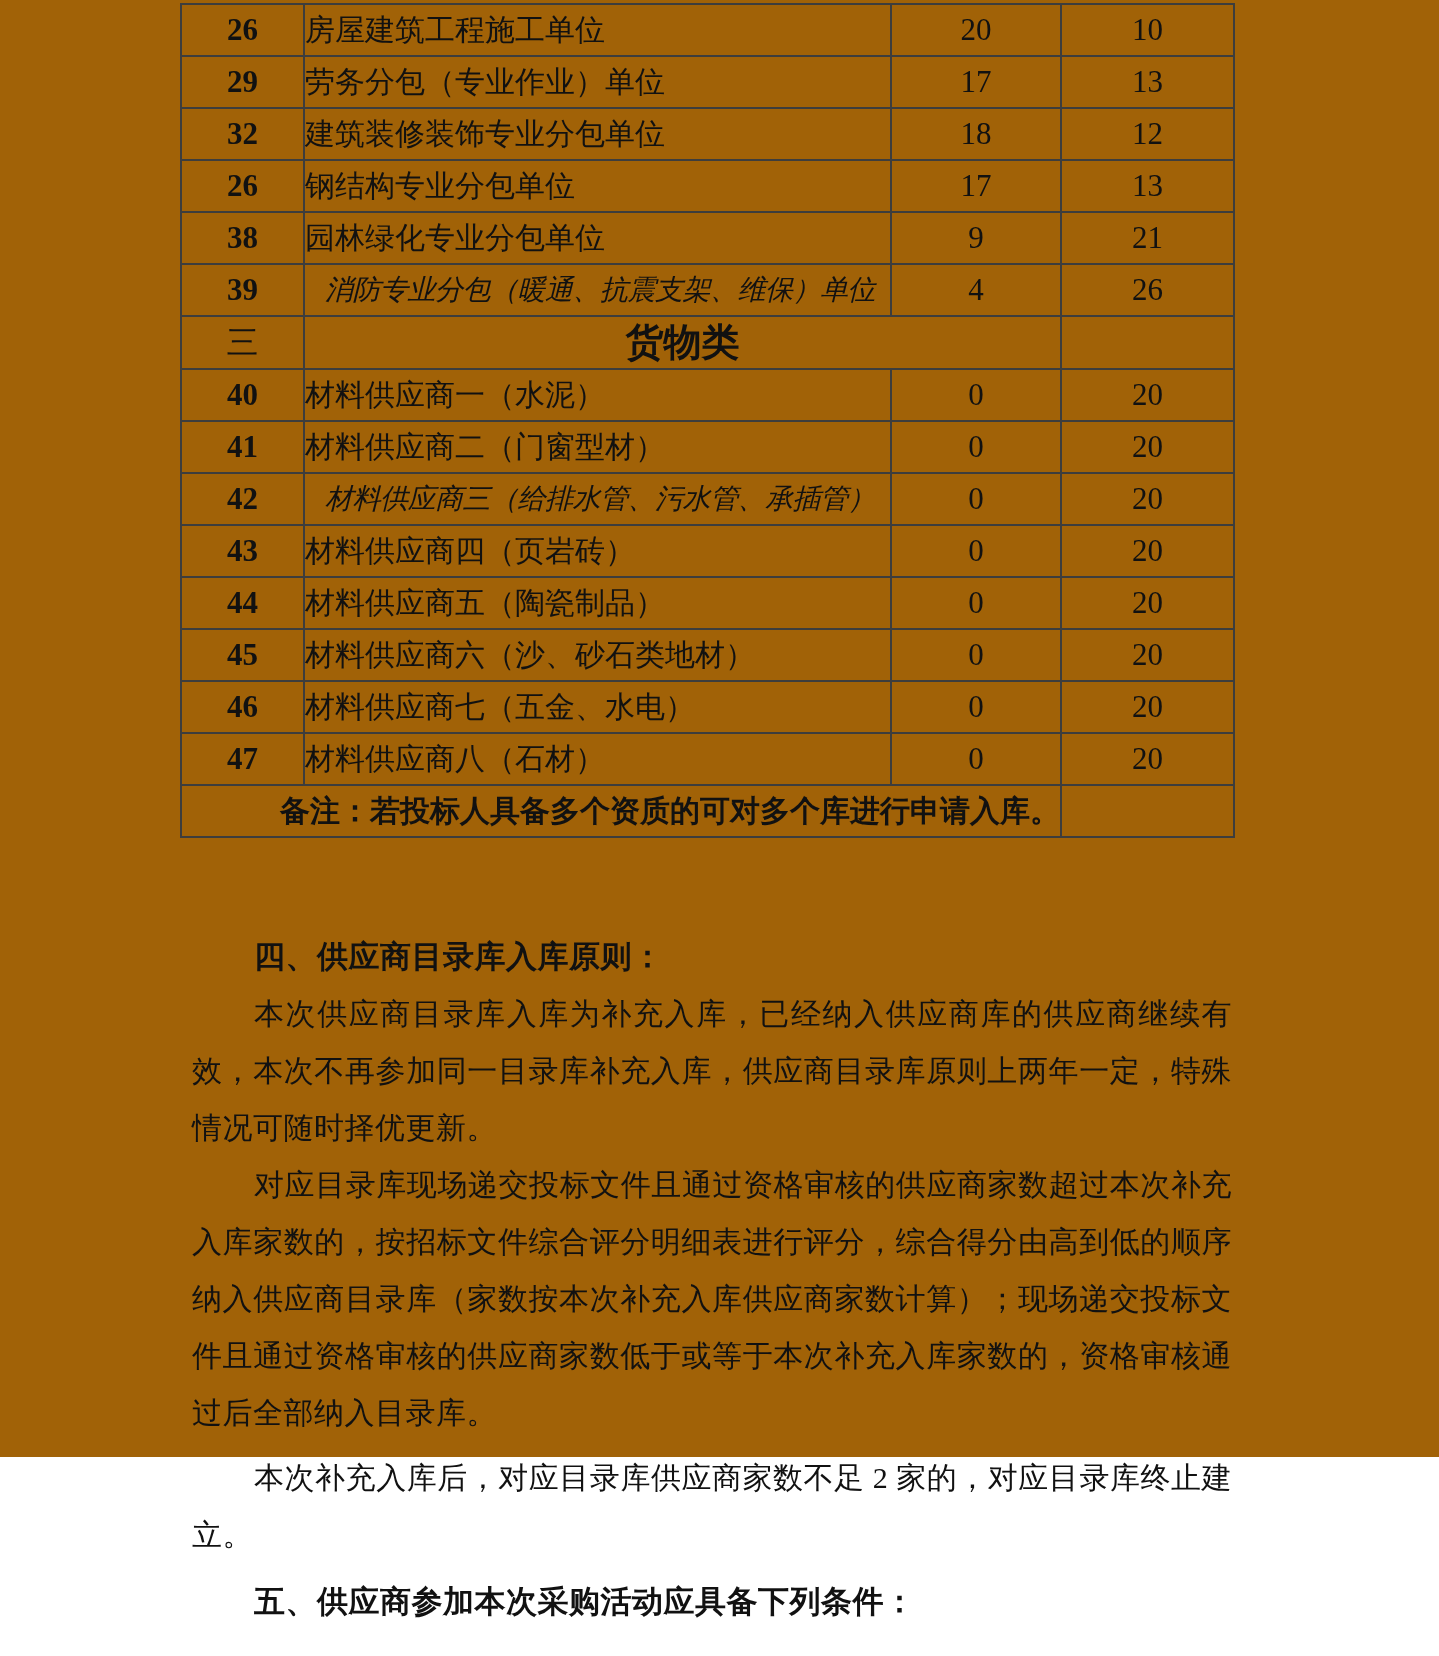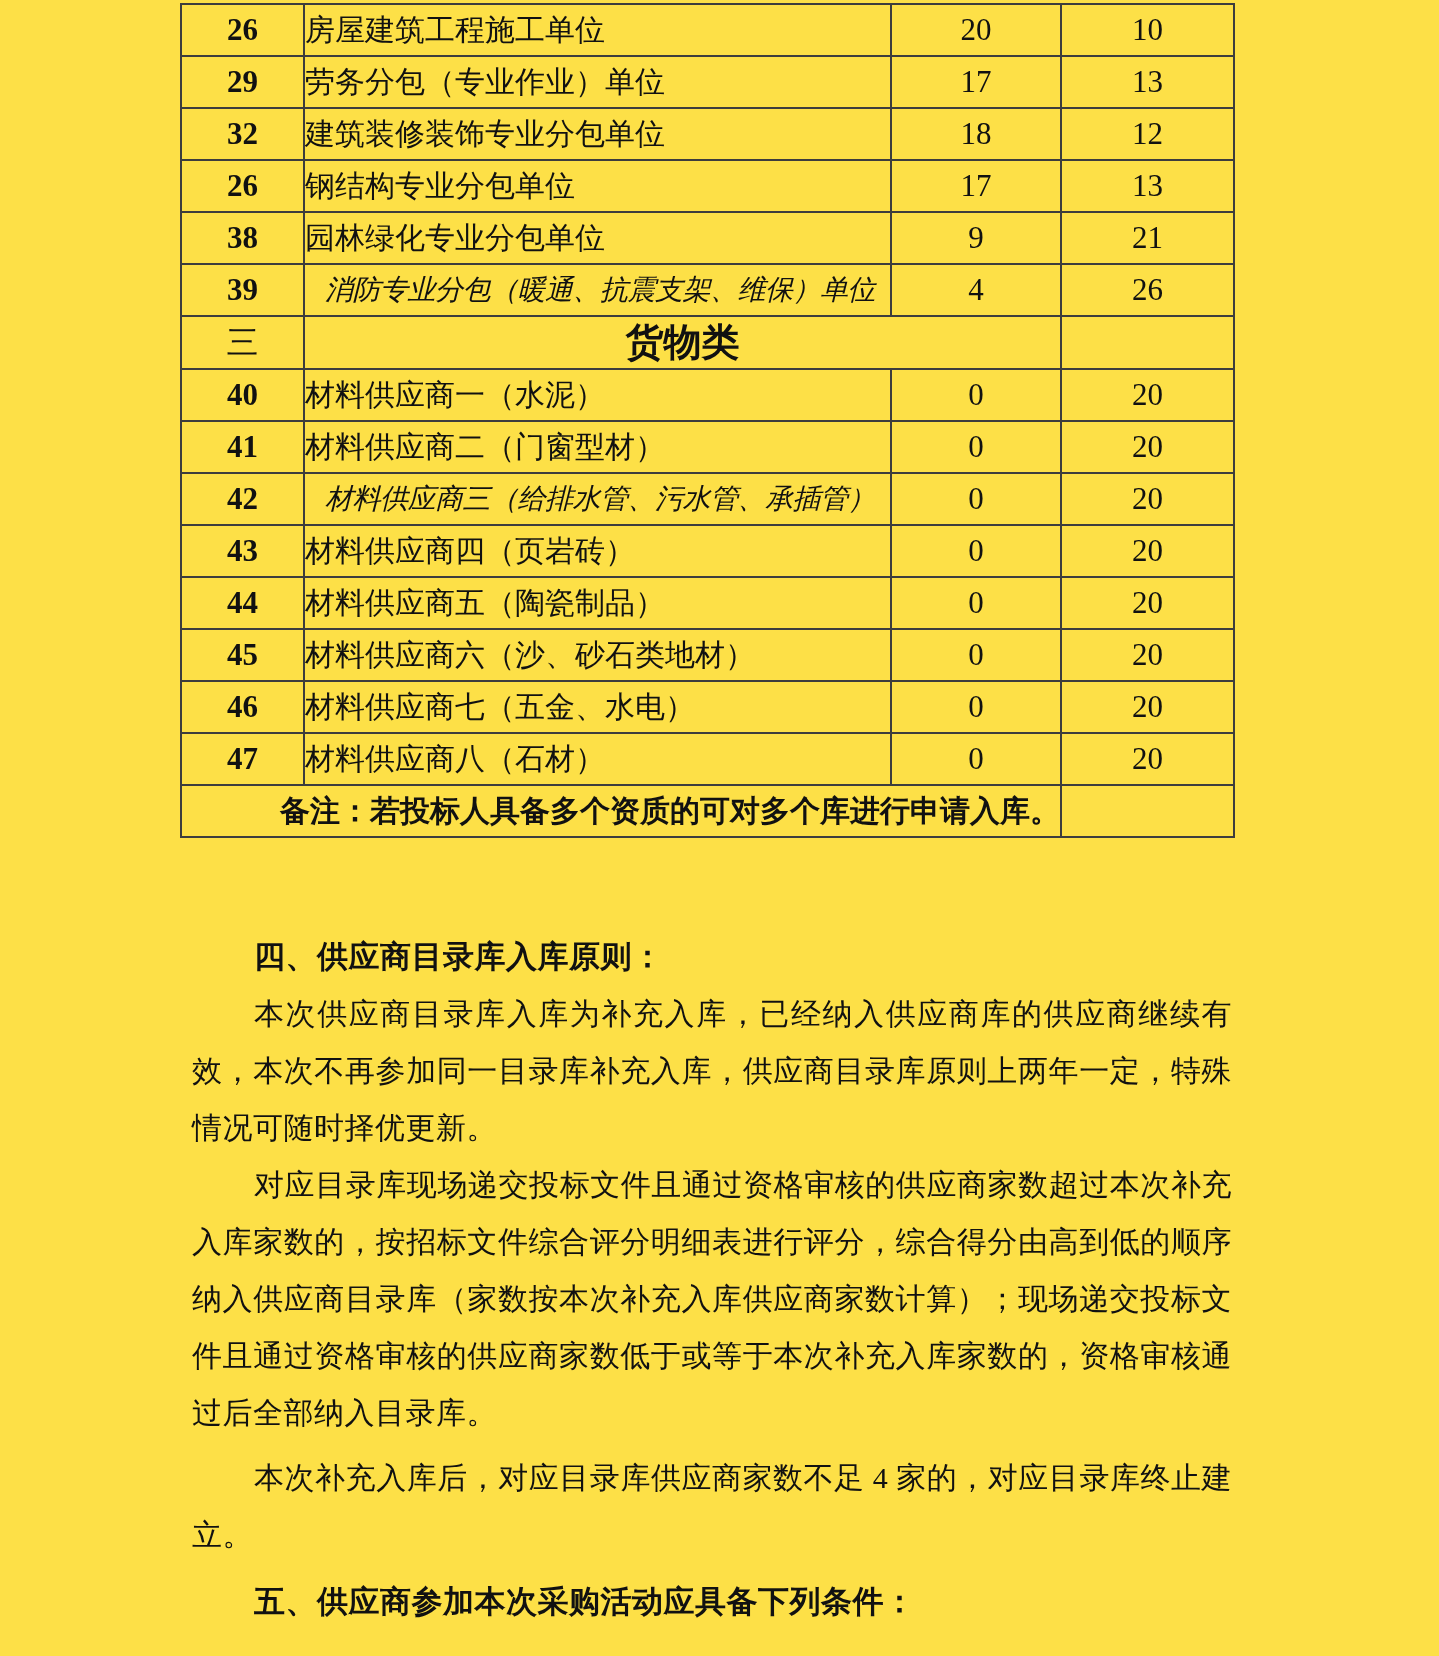--- a/index.html
+++ b/index.html
@@ -3,21 +3,21 @@
 <meta charset="utf-8">
 <style>
   html, body { margin: 0; padding: 0; }
   body {
     width: 1439px; height: 1656px;
     background: #ffffff;
     font-family: "Liberation Serif", "DejaVu Serif", serif;
     color: #111111;
     overflow: hidden;
   }
-  .page { position: relative; width: 1439px; height: 1656px; background: #fde047; }
+  .page { position: relative; width: 1439px; height: 1457px; background: #a16207; }
 
   
   table.catalog {
     position: absolute; left: 180px; top: 3px;
     width: 1053px;
     border-collapse: collapse; table-layout: fixed;
   }
   table.catalog td {
     border: 2px solid #3d3d3d;
     height: 50px;
@@ -156,18 +156,18 @@
         <td class="note" colspan="3">备注：若投标人具备多个资质的可对多个库进行申请入库。</td>
         <td class="val"></td>
       </tr>
     </tbody>
   </table>
 
   <div class="textblock">
     <p class="heading s0">四、供应商目录库入库原则：</p>
     <p class="s1">本次供应商目录库入库为补充入库，已经纳入供应商库的供应商继续有效，本次不再参加同一目录库补充入库，供应商目录库原则上两年一定，特殊情况可随时择优更新。</p>
     <p class="s2">对应目录库现场递交投标文件且通过资格审核的供应商家数超过本次补充入库家数的，按招标文件综合评分明细表进行评分，综合得分由高到低的顺序纳入供应商目录库（家数按本次补充入库供应商家数计算）；现场递交投标文件且通过资格审核的供应商家数低于或等于本次补充入库家数的，资格审核通过后全部纳入目录库。</p>
-    <p class="s3">本次补充入库后，对应目录库供应商家数不足 4 家的，对应目录库终止建立。</p>
+    <p class="s3">本次补充入库后，对应目录库供应商家数不足 2 家的，对应目录库终止建立。</p>
     <p class="heading s4">五、供应商参加本次采购活动应具备下列条件：</p>
     <p class="s5">1、具有独立承担民事责任的能力；</p>
   </div>
 
 </div>
 
 </body></html>

